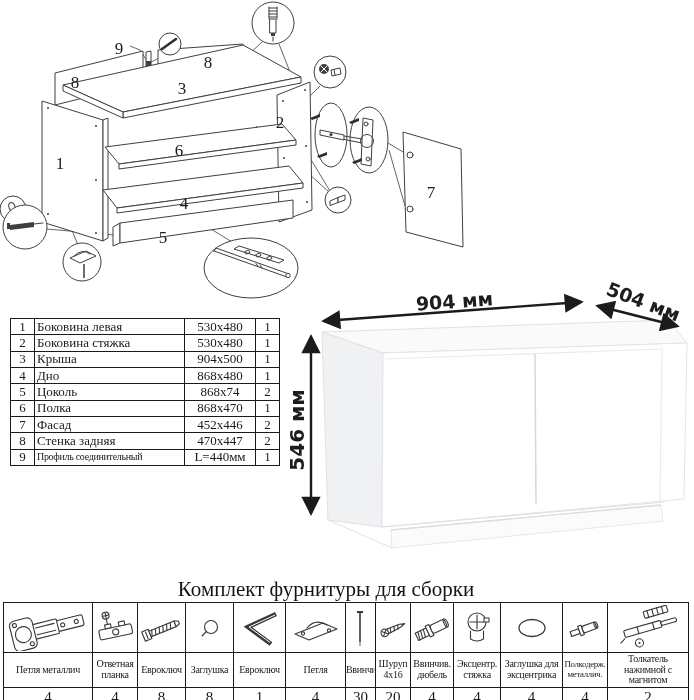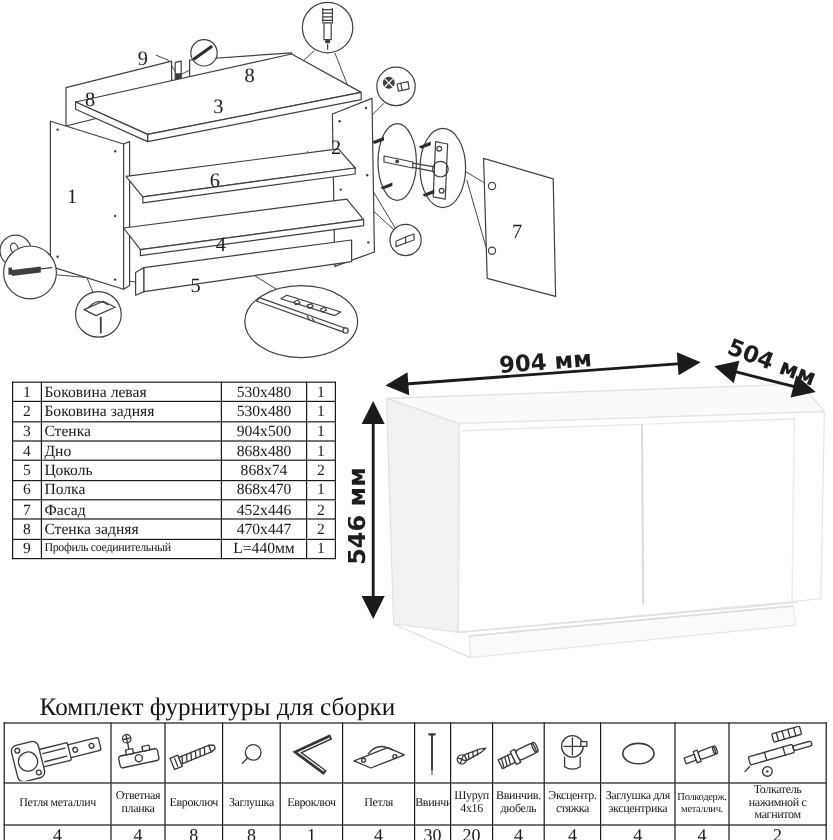--- a/index.html
+++ b/index.html
@@ -8,21 +8,21 @@
   .abs{position:absolute;}
 
   
   #parts-table{left:10px;top:318px;width:269px;height:148px;border-collapse:collapse;table-layout:fixed;}
   #parts-table td{border:1px solid #1a1a1a;font-size:13px;line-height:14px;padding:0 2px;
                   height:14px;overflow:hidden;white-space:nowrap;}
   #parts-table td.c{text-align:center;padding:0;}
   #parts-table td.tight{font-size:10px;letter-spacing:-0.3px;}
 
   
-  #hw-title{left:0;top:577px;width:652px;text-align:left;font-size:21px;color:#141414;padding-left:33px;}
+  #hw-title{left:0;top:577px;width:652px;text-align:center;font-size:21px;color:#141414;}
   #hw-table{left:3px;top:602px;width:686px;border-collapse:collapse;table-layout:fixed;}
   #hw-table td{border:1px solid #1a1a1a;text-align:center;vertical-align:middle;padding:0;overflow:hidden;}
   #hw-table tr.icons td{height:49px;}
   #hw-table tr.labels td{height:23px;font-size:10px;line-height:10.5px;letter-spacing:-0.3px;padding:1px 0;}
   #hw-table tr.labels td.sm{font-size:8.8px;line-height:9.5px;}
   #hw-table tr.qty td{height:19px;font-size:15px;line-height:18px;}
   .ic{display:block;margin:0 auto;}
   .ln{stroke:#383838;fill:none;stroke-width:1.1;stroke-linecap:round;stroke-linejoin:round;}
   .fl{stroke:#383838;fill:#ffffff;stroke-width:1.1;stroke-linejoin:round;}
   .dk{fill:#2e2e2e;stroke:none;}
@@ -213,27 +213,27 @@
     </colgroup>
   <tbody>
     <tr>
         <td class="c">1</td>
         <td>Боковина левая</td>
         <td class="c">530x480</td>
         <td class="c">1</td>
       </tr>
     <tr>
         <td class="c">2</td>
-        <td>Боковина задняя</td>
+        <td>Боковина стяжка</td>
         <td class="c">530x480</td>
         <td class="c">1</td>
       </tr>
     <tr>
         <td class="c">3</td>
-        <td>Стенка</td>
+        <td>Крыша</td>
         <td class="c">904x500</td>
         <td class="c">1</td>
       </tr>
     <tr>
         <td class="c">4</td>
         <td>Дно</td>
         <td class="c">868x480</td>
         <td class="c">1</td>
       </tr>
     <tr>

